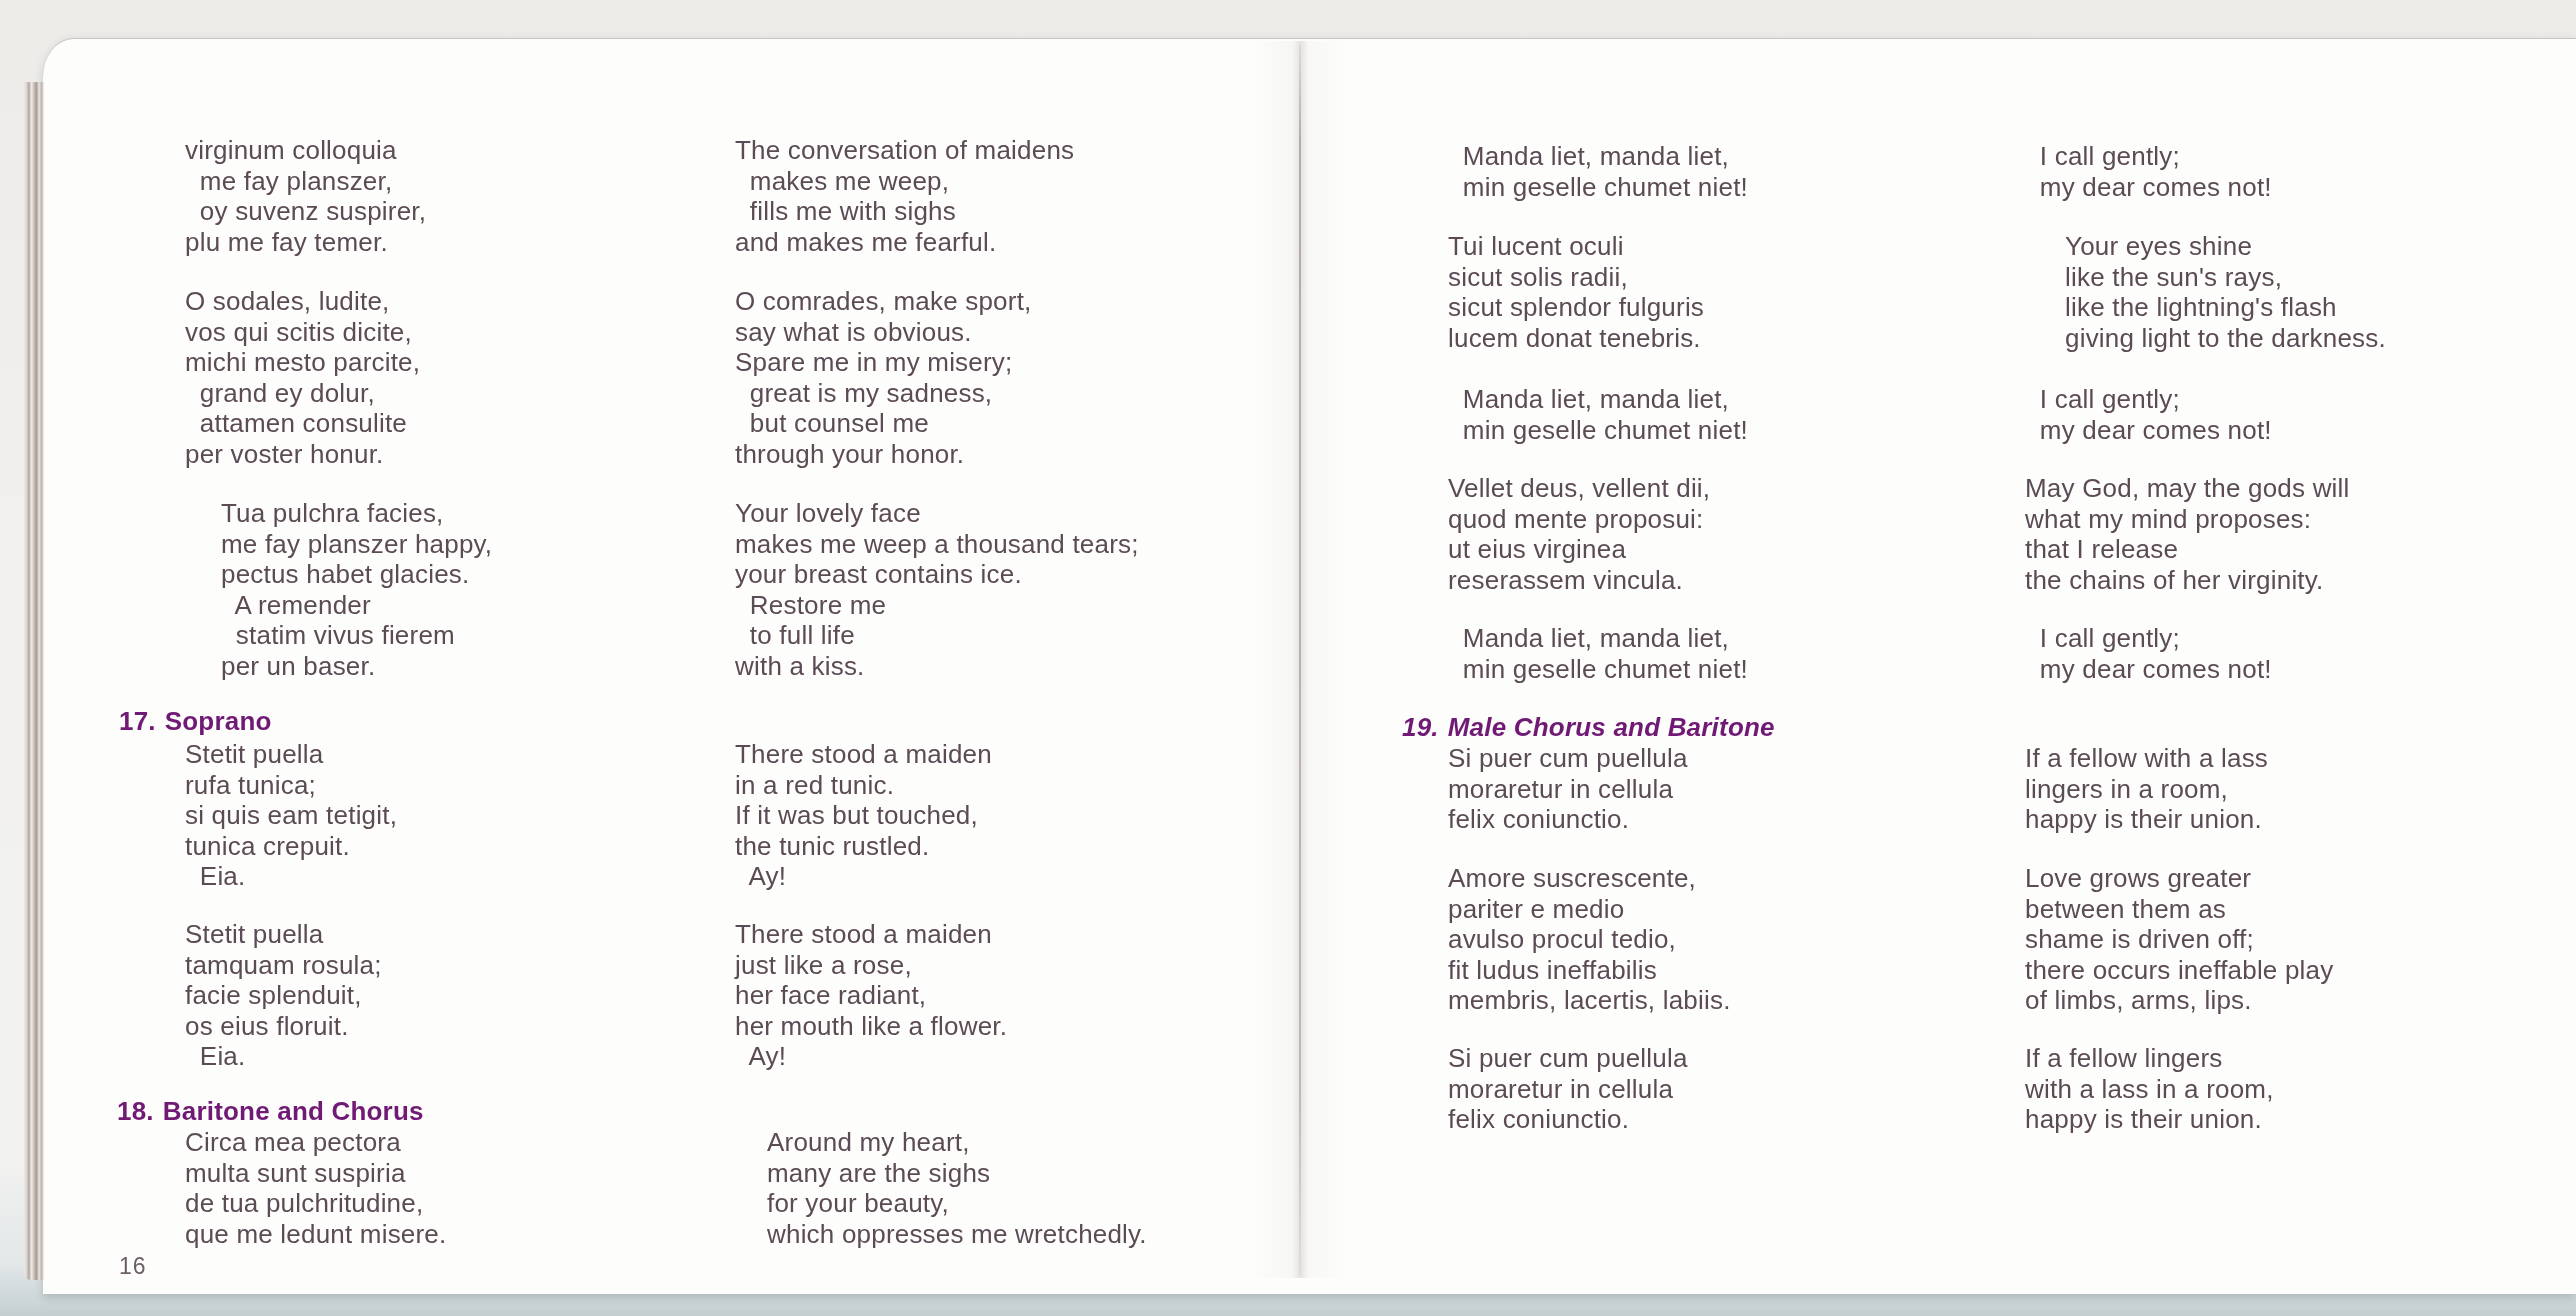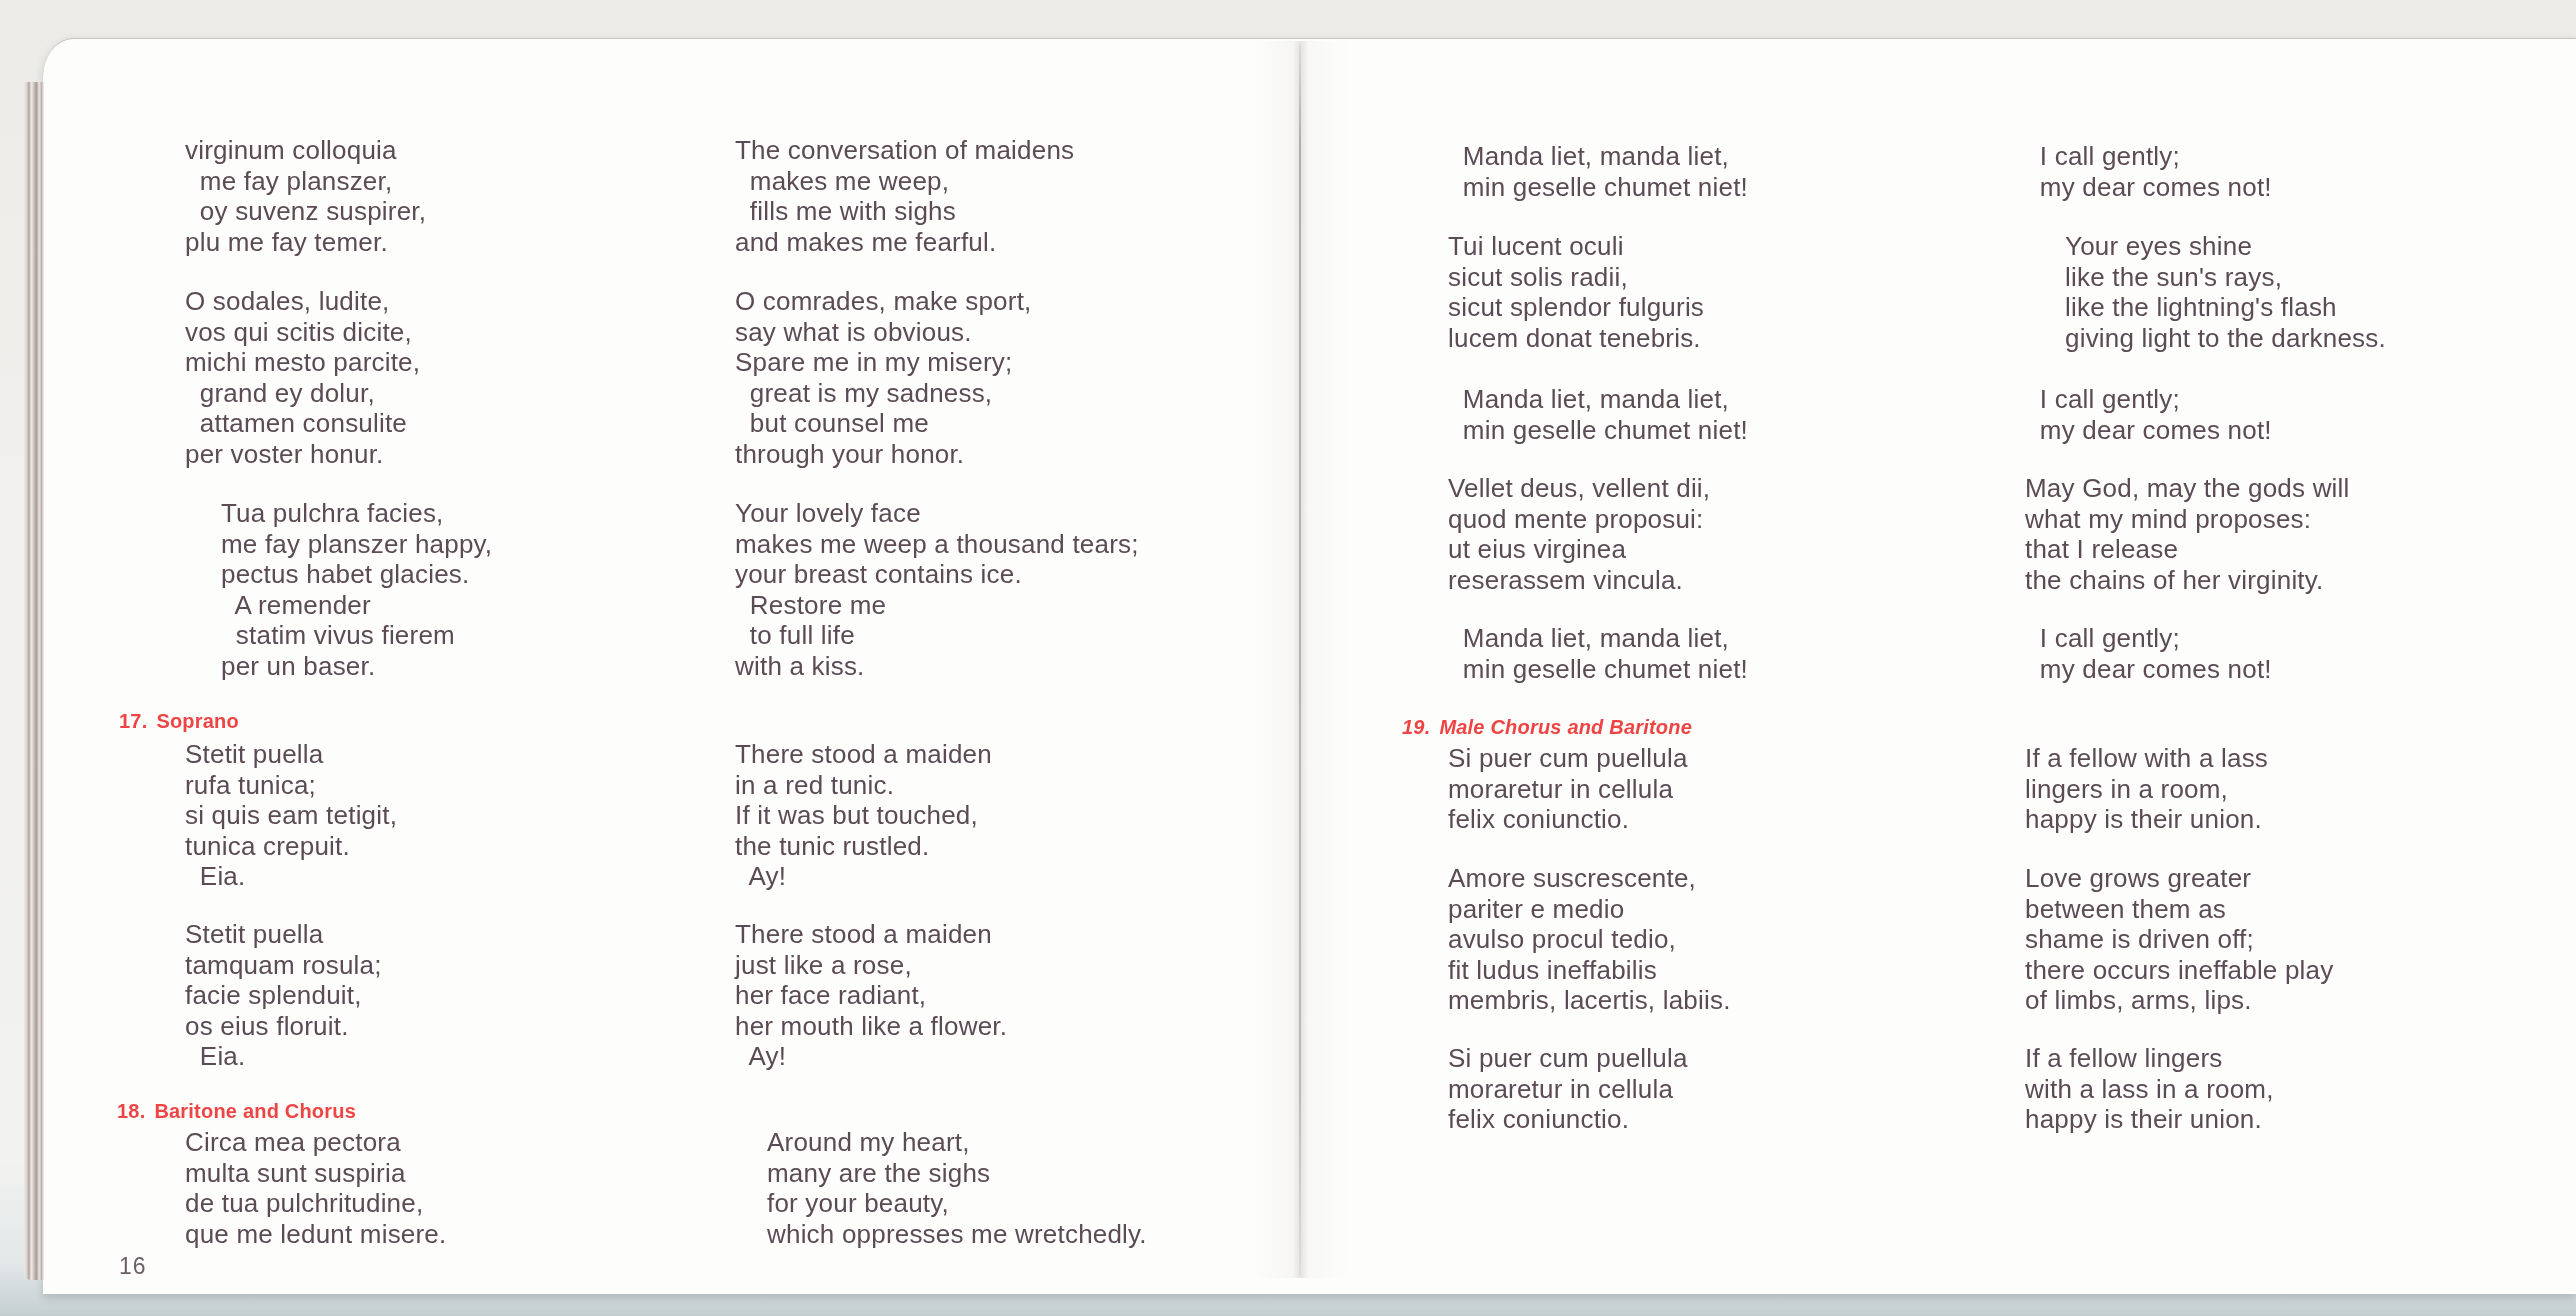--- a/index.html
+++ b/index.html
@@ -63,24 +63,24 @@
 
   .verse-line {
     font-size: 26px;
     line-height: 30.5px;
     color: #5b4b54;
     white-space: pre;
     letter-spacing: 0.2px;
   }
   .block { position: absolute; }
   .heading-block {
-    font-size: 20px;
+    font-size: 26px;
     line-height: 30.5px;
     font-weight: bold;
-    color: #ef4444;
+    color: #701a75;
     white-space: pre;
     letter-spacing: 0.2px;
   }
   .heading-block .heading-title { margin-left: 9px; }
 
   .page-number {
     position: absolute;
     font-size: 23px;
     color: #6b5e66;
     letter-spacing: 0.9px;

